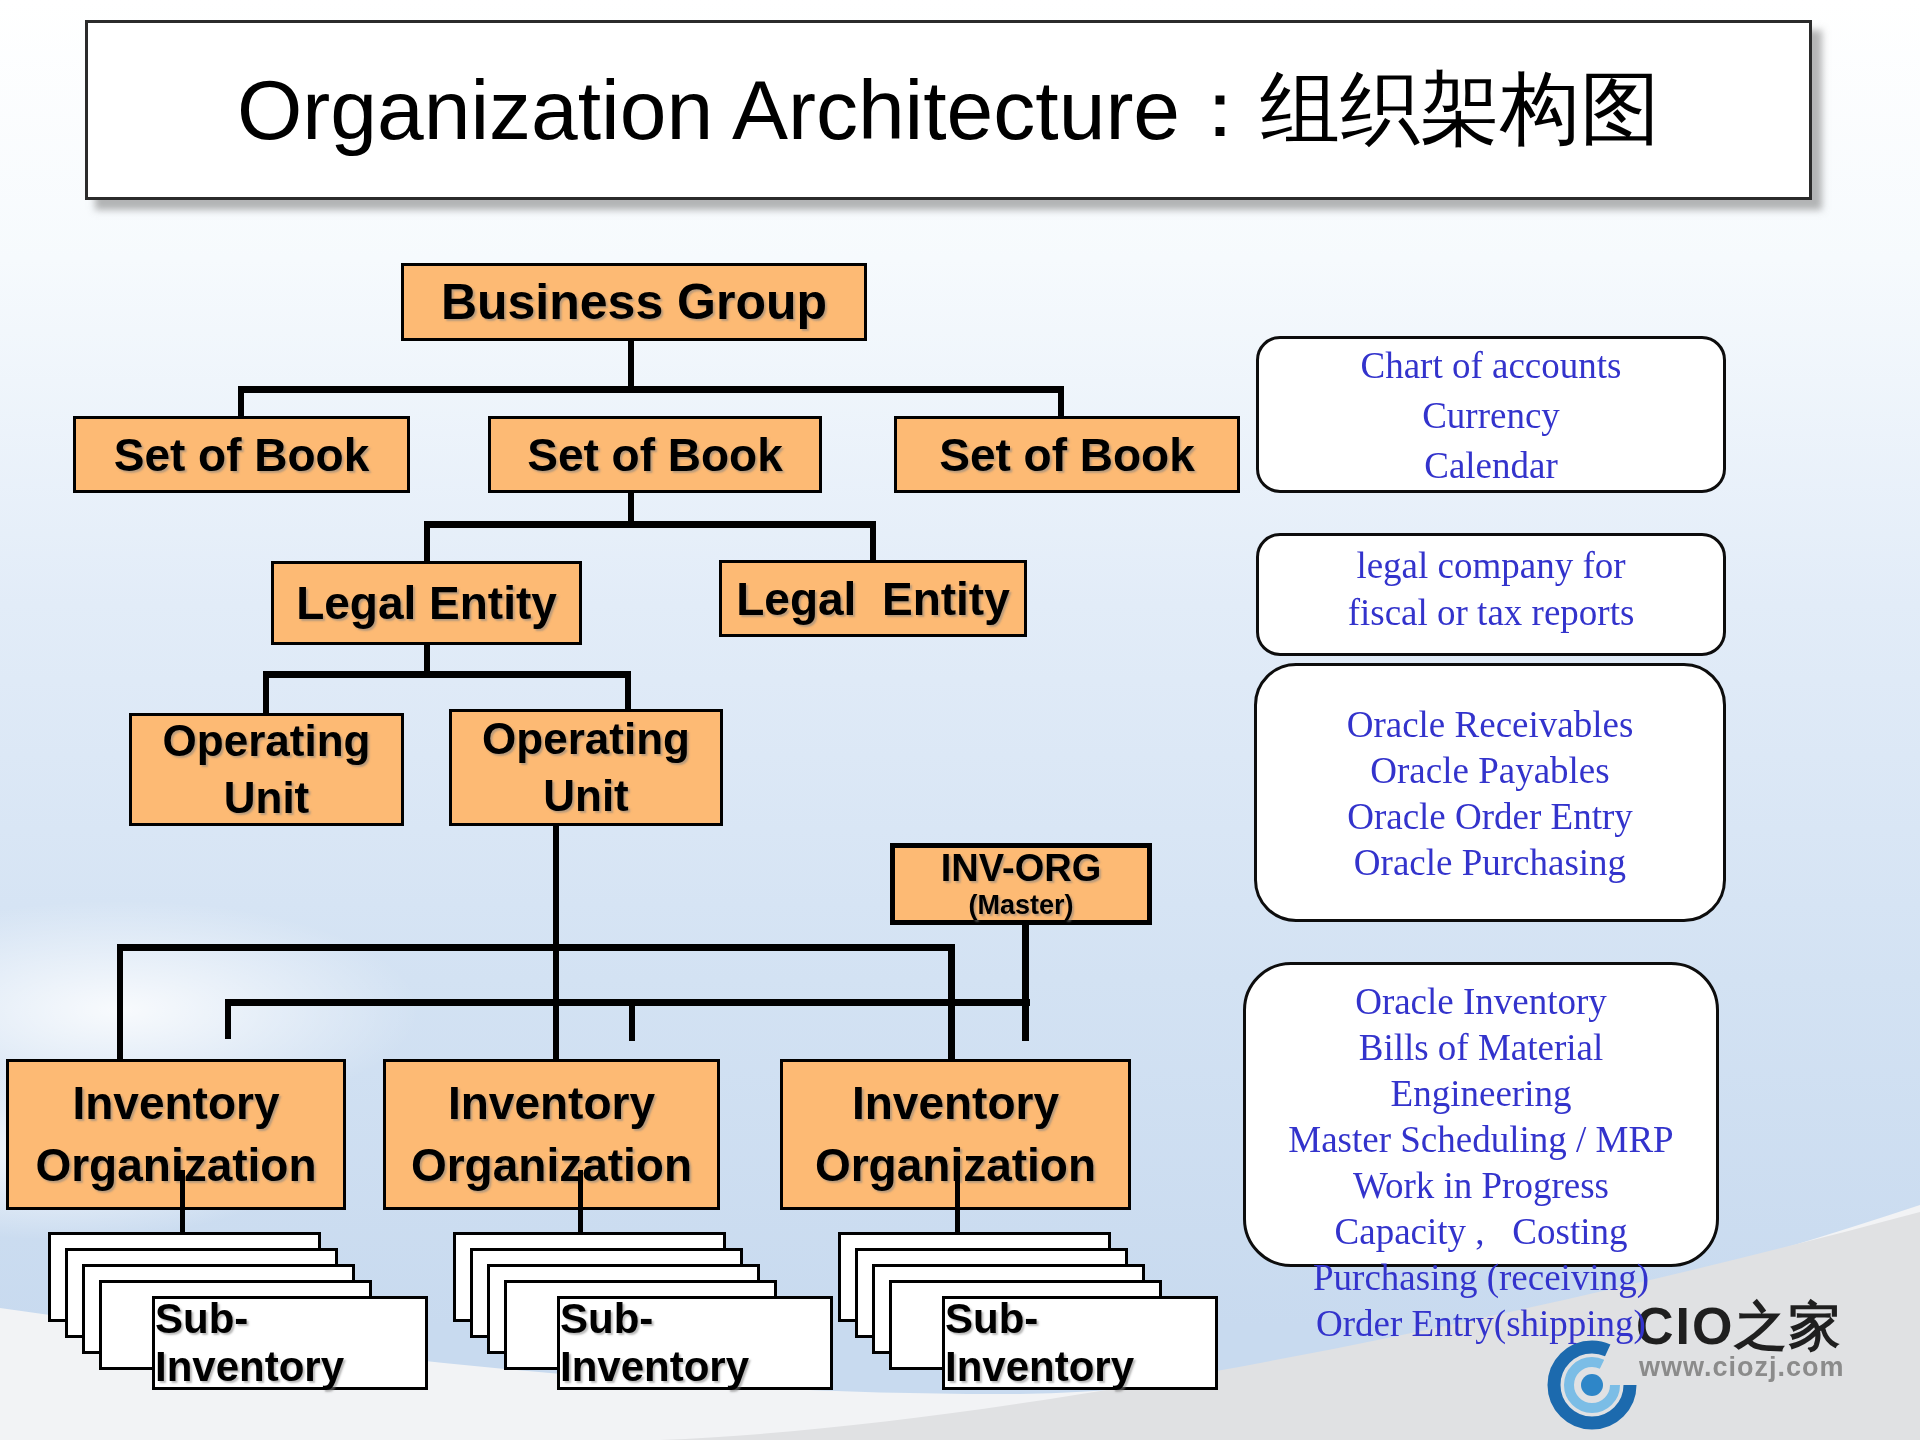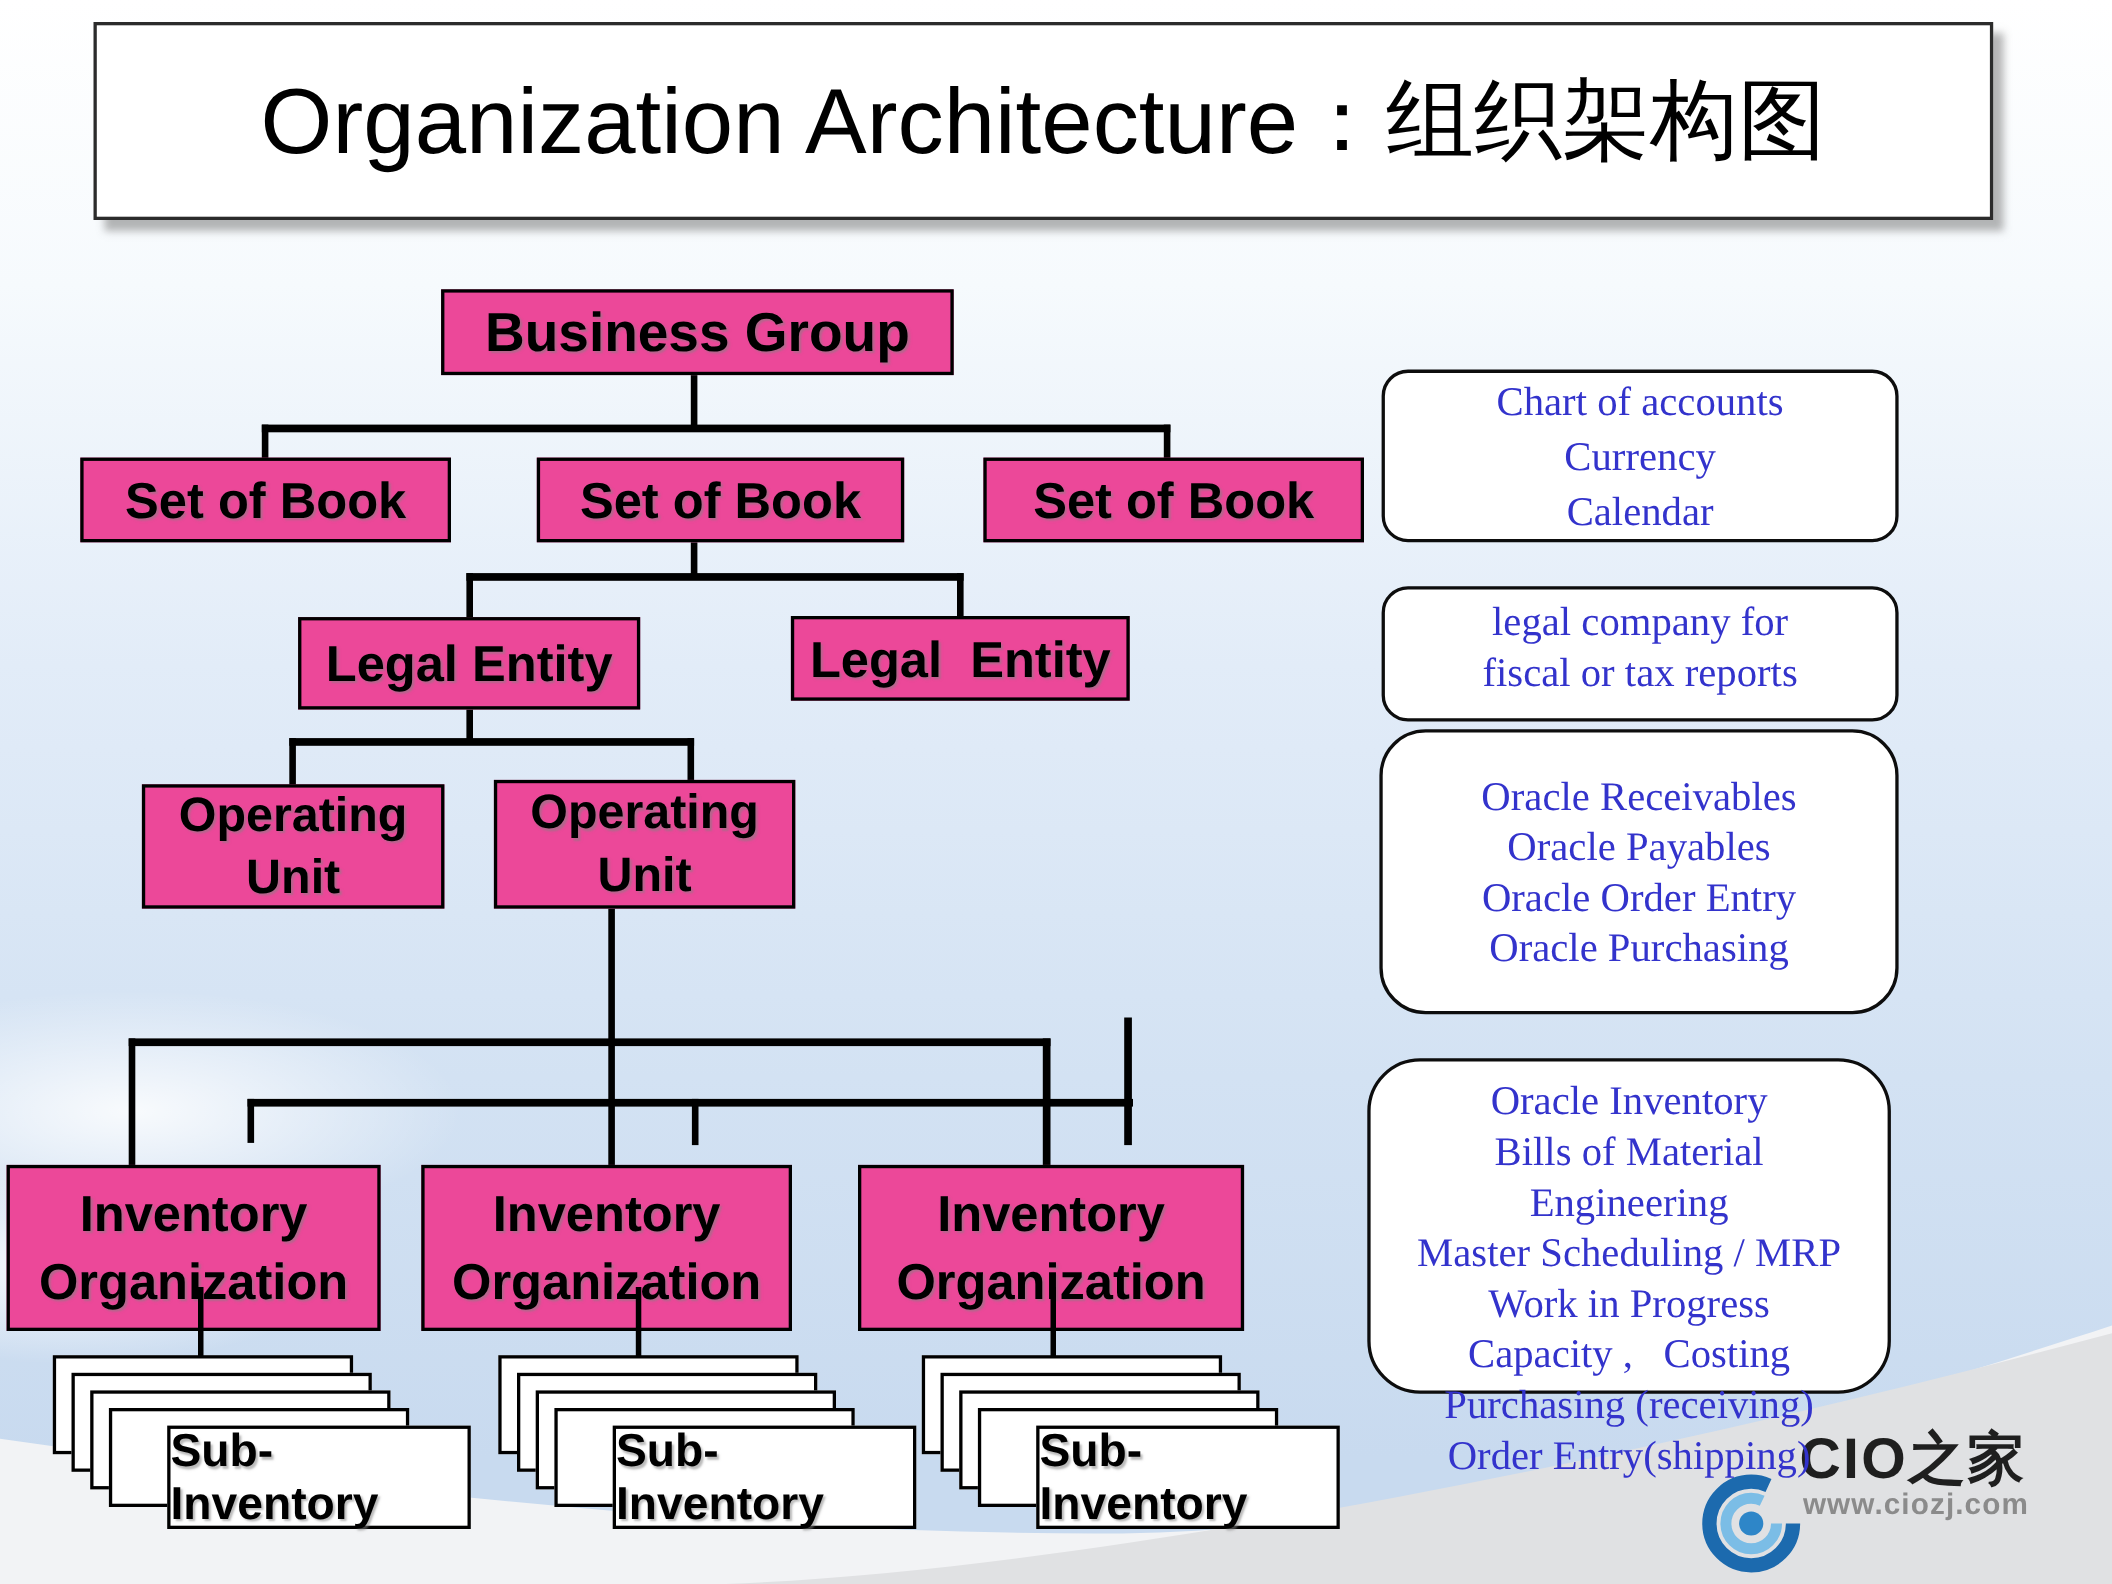--- a/index.html
+++ b/index.html
@@ -3,21 +3,21 @@
 <meta charset="utf-8">
 <style>
   html,body{margin:0;padding:0;background:#fff;}
   #canvas{position:relative;width:1920px;height:1440px;overflow:hidden;
           font-family:"Liberation Sans",sans-serif;}
   #bg-svg{position:absolute;left:0;top:0;z-index:0;}
   
   .ln{position:absolute;background:#000;z-index:2;}
   .ln.over{z-index:4;}
   
-  .node{position:absolute;background:#ec4899;border:3px solid #000;box-sizing:border-box;
+  .node{position:absolute;background:#fdba74;border:3px solid #000;box-sizing:border-box;
         display:flex;flex-direction:column;align-items:center;justify-content:center;
         text-align:right;font-weight:bold;color:#000;z-index:3;
         text-shadow:2px 2px 2px rgba(130,130,130,.55);}
   .node span{display:block;}
   
   .title-box{position:absolute;left:85px;top:20px;width:1727px;height:180px;background:#fff;
         border:3px solid #2b2b2b;box-sizing:border-box;box-shadow:10px 10px 7px rgba(110,110,110,.5);
         display:flex;align-items:center;justify-content:center;z-index:3;color:#000;}
   .title-en{font-size:84px;font-family:"Liberation Sans",sans-serif;}
   .title-zh{font-size:80px;font-family:"Liberation Serif",serif;}
@@ -116,20 +116,24 @@
 
   <div class="node" style="left:129px;top:713px;width:275px;height:113px;font-size:44px;line-height:1.28;">
     <span>Operating</span>
     <span>Unit</span>
   </div>
   <div class="node" style="left:449px;top:709px;width:274px;height:117px;font-size:44px;line-height:1.28;">
     <span>Operating</span>
     <span>Unit</span>
   </div>
 
+  <div class="node" style="left:890px;top:843px;width:262px;height:82px;border-width:5px;">
+    <span style="font-size:38px;">INV-ORG</span>
+    <span style="font-size:27px;">(Master)</span>
+  </div>
 
   <div class="node" style="left:6px;top:1059px;width:340px;height:151px;font-size:46px;line-height:1.34;">
     <span>Inventory</span>
     <span>Organization</span>
   </div>
   <div class="node" style="left:383px;top:1059px;width:337px;height:151px;font-size:46px;line-height:1.34;">
     <span>Inventory</span>
     <span>Organization</span>
   </div>
   <div class="node" style="left:780px;top:1059px;width:351px;height:151px;font-size:46px;line-height:1.34;">

